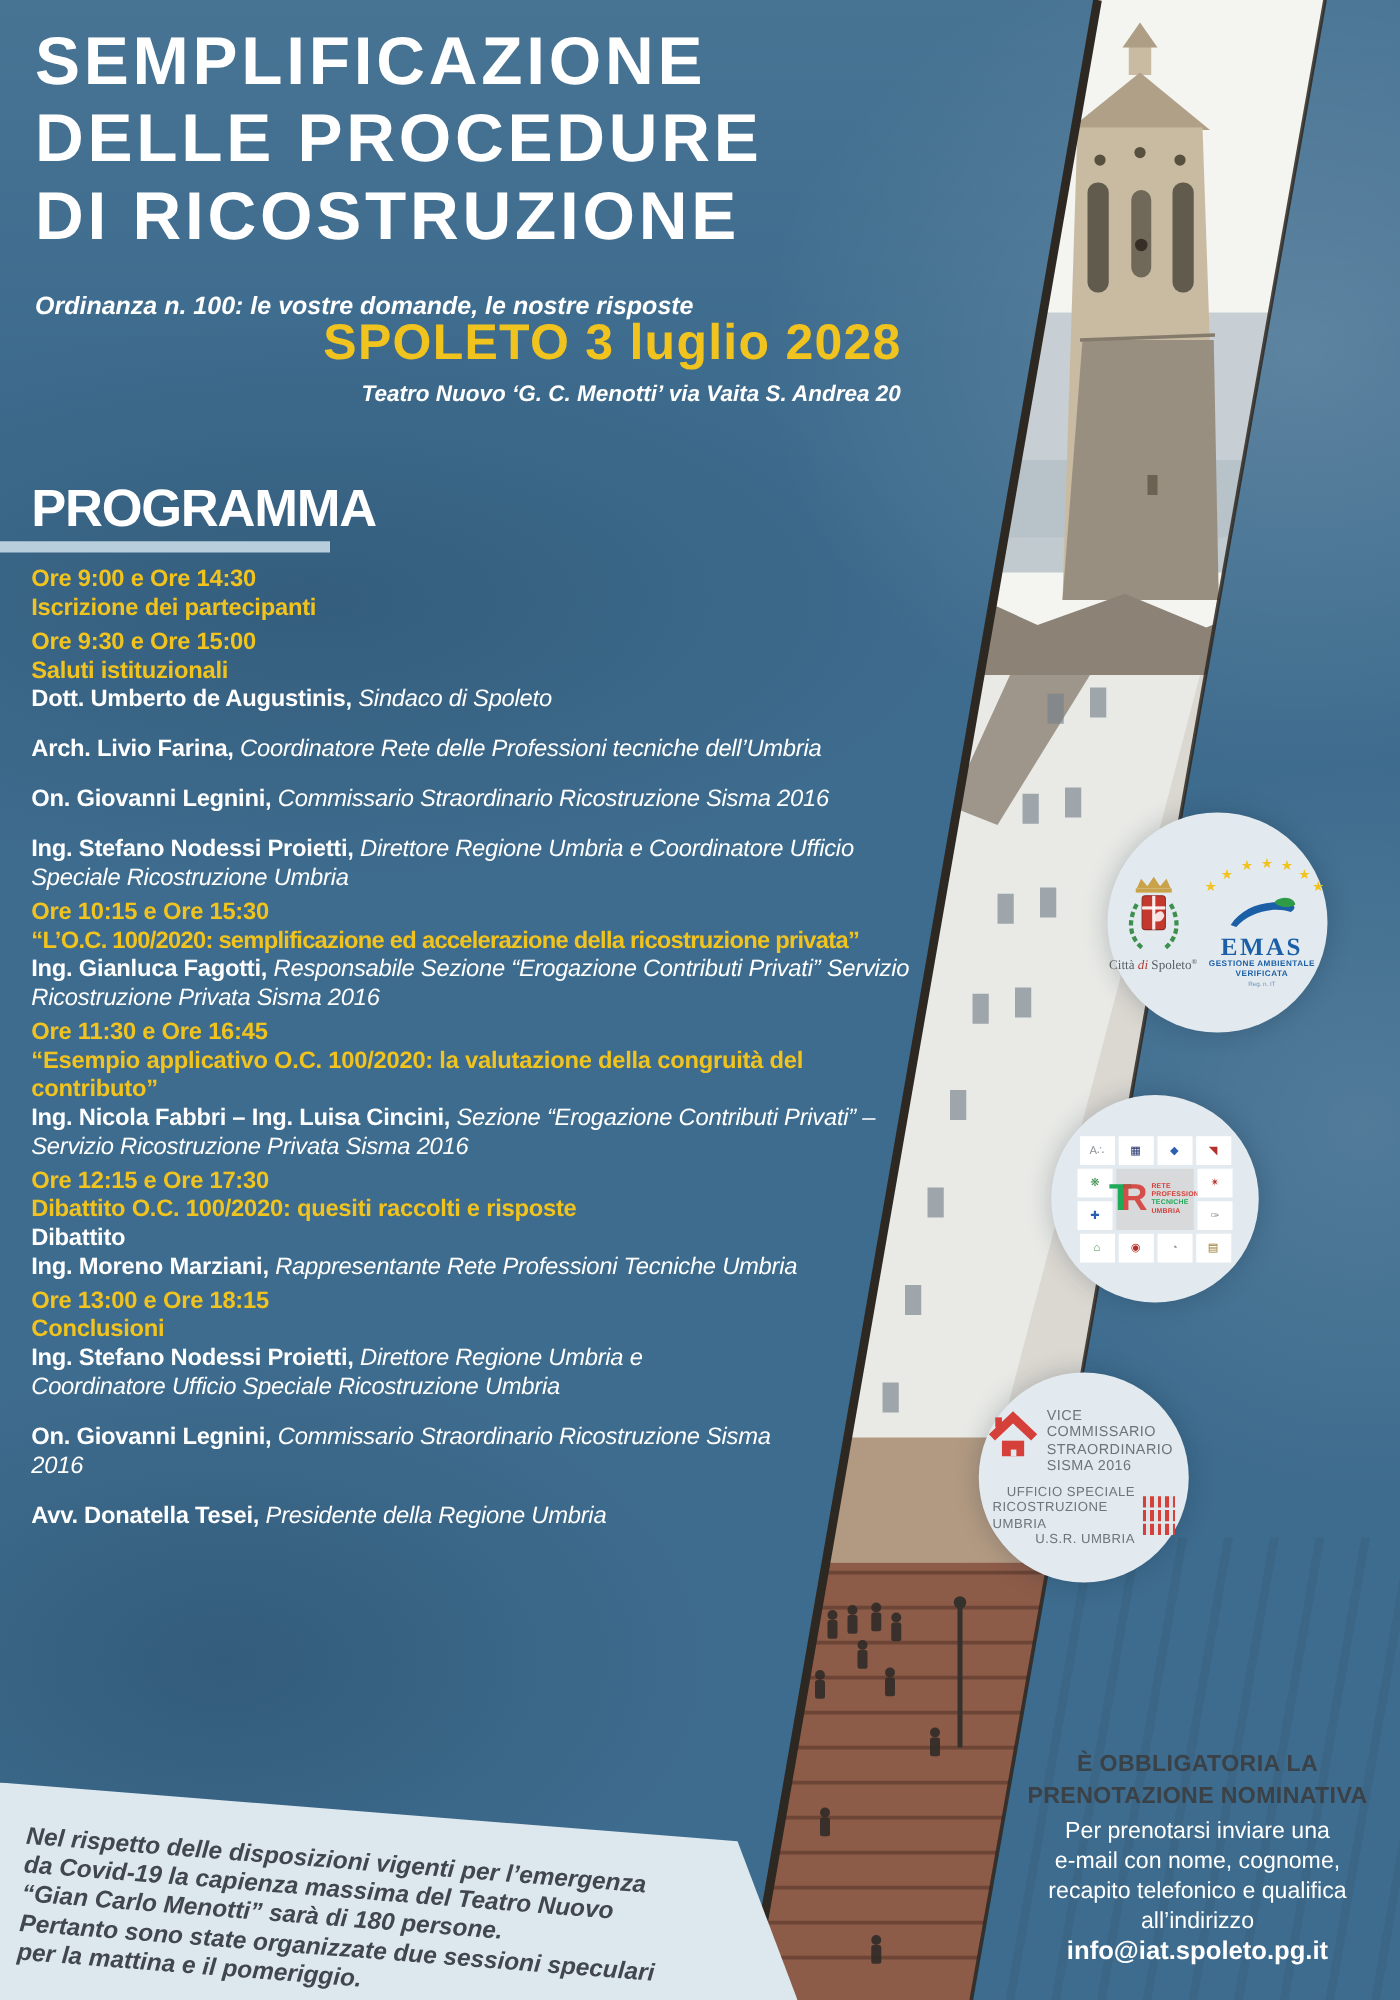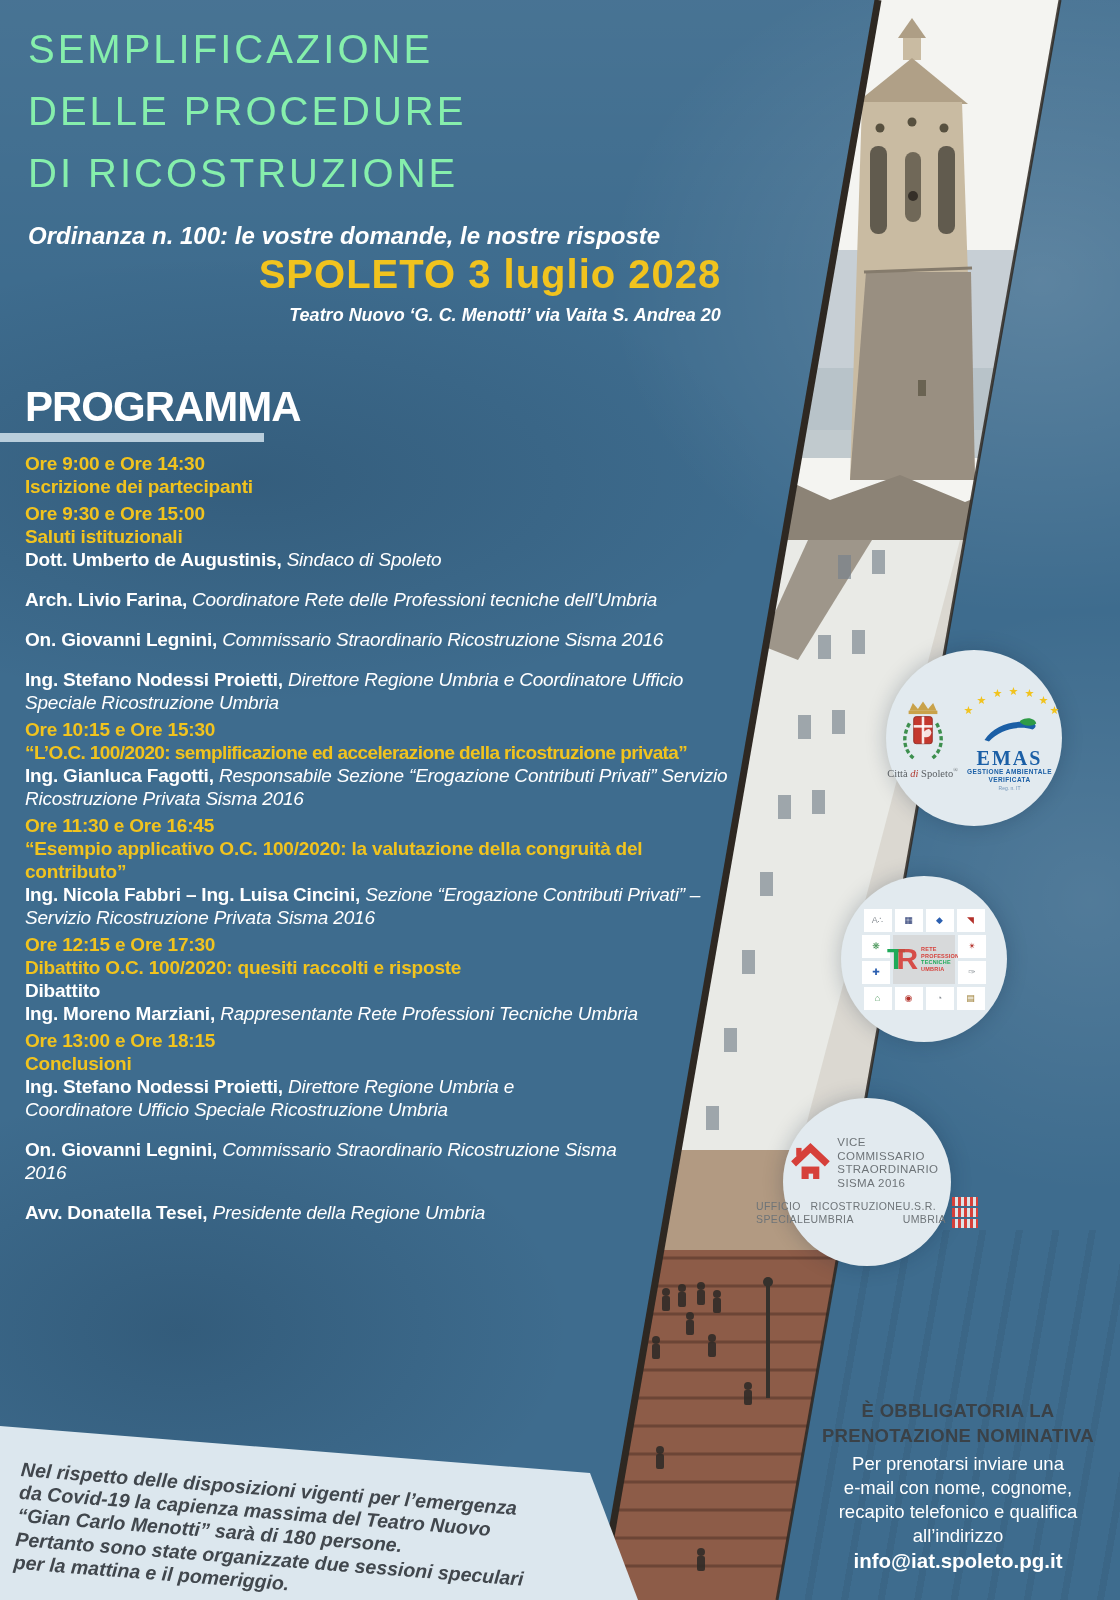--- a/index.html
+++ b/index.html
@@ -10,23 +10,23 @@
     background:
       radial-gradient(ellipse 620px 480px at 1040px 280px, rgba(255,255,255,.16), transparent 70%),
       radial-gradient(ellipse 420px 420px at 1090px 900px, rgba(255,255,255,.10), transparent 70%),
       radial-gradient(ellipse 700px 300px at 250px 480px, rgba(8,28,48,.18), transparent 75%),
       radial-gradient(ellipse 520px 320px at 180px 1330px, rgba(8,28,48,.20), transparent 75%),
       linear-gradient(180deg, rgba(255,255,255,.05), transparent 18%);}
   .bg-stairs-right{position:absolute;left:760px;top:1230px;width:360px;height:370px;z-index:1;opacity:.45;
     background:repeating-linear-gradient(100deg, rgba(0,0,0,.12) 0 7px, transparent 7px 36px);}
   .band-svg{position:absolute;left:0;top:0;z-index:2;}
   
-  .title{position:absolute;left:28px;top:18px;z-index:5;color:#86efac;font-weight:400;
-    font-size:40px;line-height:62px;letter-spacing:3px;}
-  .subtitle{position:absolute;left:28px;top:222px;z-index:5;color:#fff;font-weight:700;font-style:italic;font-size:24px;}
+  .title{position:absolute;left:28px;top:18px;z-index:5;color:#ffffff;font-weight:700;
+    font-size:54px;line-height:62px;letter-spacing:3px;}
+  .subtitle{position:absolute;left:28px;top:234px;z-index:5;color:#fff;font-weight:700;font-style:italic;font-size:20px;}
   .date-line{position:absolute;left:0;top:252px;width:980px;text-align:center;z-index:5;
     color:#F1C31E;font-weight:700;font-size:40px;letter-spacing:1px;}
   .venue-line{position:absolute;left:0;top:305px;width:1010px;text-align:center;z-index:5;
     color:#fff;font-weight:700;font-style:italic;font-size:18px;}
   
   .prog-head{position:absolute;left:25px;top:383px;z-index:5;color:#fff;font-weight:700;font-size:42px;letter-spacing:-1px;}
   .prog-bar{position:absolute;left:0;top:433px;width:264px;height:9px;background:#B9CEDC;z-index:5;}
   .schedule{position:absolute;left:25px;top:452px;width:1080px;z-index:5;
     font-size:19px;line-height:23px;color:#fff;letter-spacing:-.2px;}
   .sblock + .sblock{margin-top:4px;}
@@ -67,25 +67,25 @@
   .t-green{color:#3D8F4E !important;} .t-gold{color:#9A7B2F !important;}
   .tr-tile{width:62px;height:49px;background:#D7D9DA;display:flex;align-items:center;justify-content:center;}
   .tr-letters{display:flex;align-items:center;}
   .tr-t{color:#1FAA59;font-weight:700;font-size:30px;line-height:30px;}
   .tr-r{color:#D6403A;font-weight:700;font-size:30px;line-height:30px;margin-left:-9px;opacity:.9;}
   .tr-text{display:flex;flex-direction:column;margin-left:3px;}
   .tr-text span{font-size:5.5px;line-height:6.5px;font-weight:700;color:#D6403A;letter-spacing:.2px;}
   .tr-text span:nth-child(3){color:#1FAA59;}
   
   .b3-inner{width:146px;display:flex;flex-direction:column;align-items:center;}
-  .b3-top{display:flex;align-items:center;gap:6px;}
+  .b3-top{display:flex;gap:6px;}
   .b3-lines{display:flex;flex-direction:column;}
   .b3-lines span{font-size:11.5px;line-height:13.5px;color:#6E7478;letter-spacing:.4px;}
   .b3-bottom{display:flex;align-items:center;gap:6px;margin-top:7px;}
-  .b3-lines2{display:flex;flex-direction:row;align-items:flex-end;}
+  .b3-lines2{display:flex;flex-direction:column;align-items:flex-end;}
   .b3-lines2 span{font-size:10.5px;line-height:12.5px;color:#6E7478;letter-spacing:.4px;}
   .usr-stripes{display:flex;flex-direction:column;gap:2px;}
   .usr-stripes i{display:block;width:26px;height:9px;
     background:repeating-linear-gradient(90deg,#D6403A 0 3px,#DDE3E6 3px 6px);}
   
   .covid-box{position:absolute;inset:0;z-index:7;background:#DCE7EE;
     clip-path:polygon(0px 1426px, 590px 1473px, 638px 1600px, 0px 1600px);}
   .covid-text{position:absolute;left:22px;top:1458px;z-index:8;transform:rotate(4.5deg);transform-origin:left top;
     color:#41474D;font-weight:700;font-style:italic;font-size:19.5px;line-height:23.2px;}
   .booking{position:absolute;left:793px;top:1398px;width:330px;z-index:7;text-align:center;}

